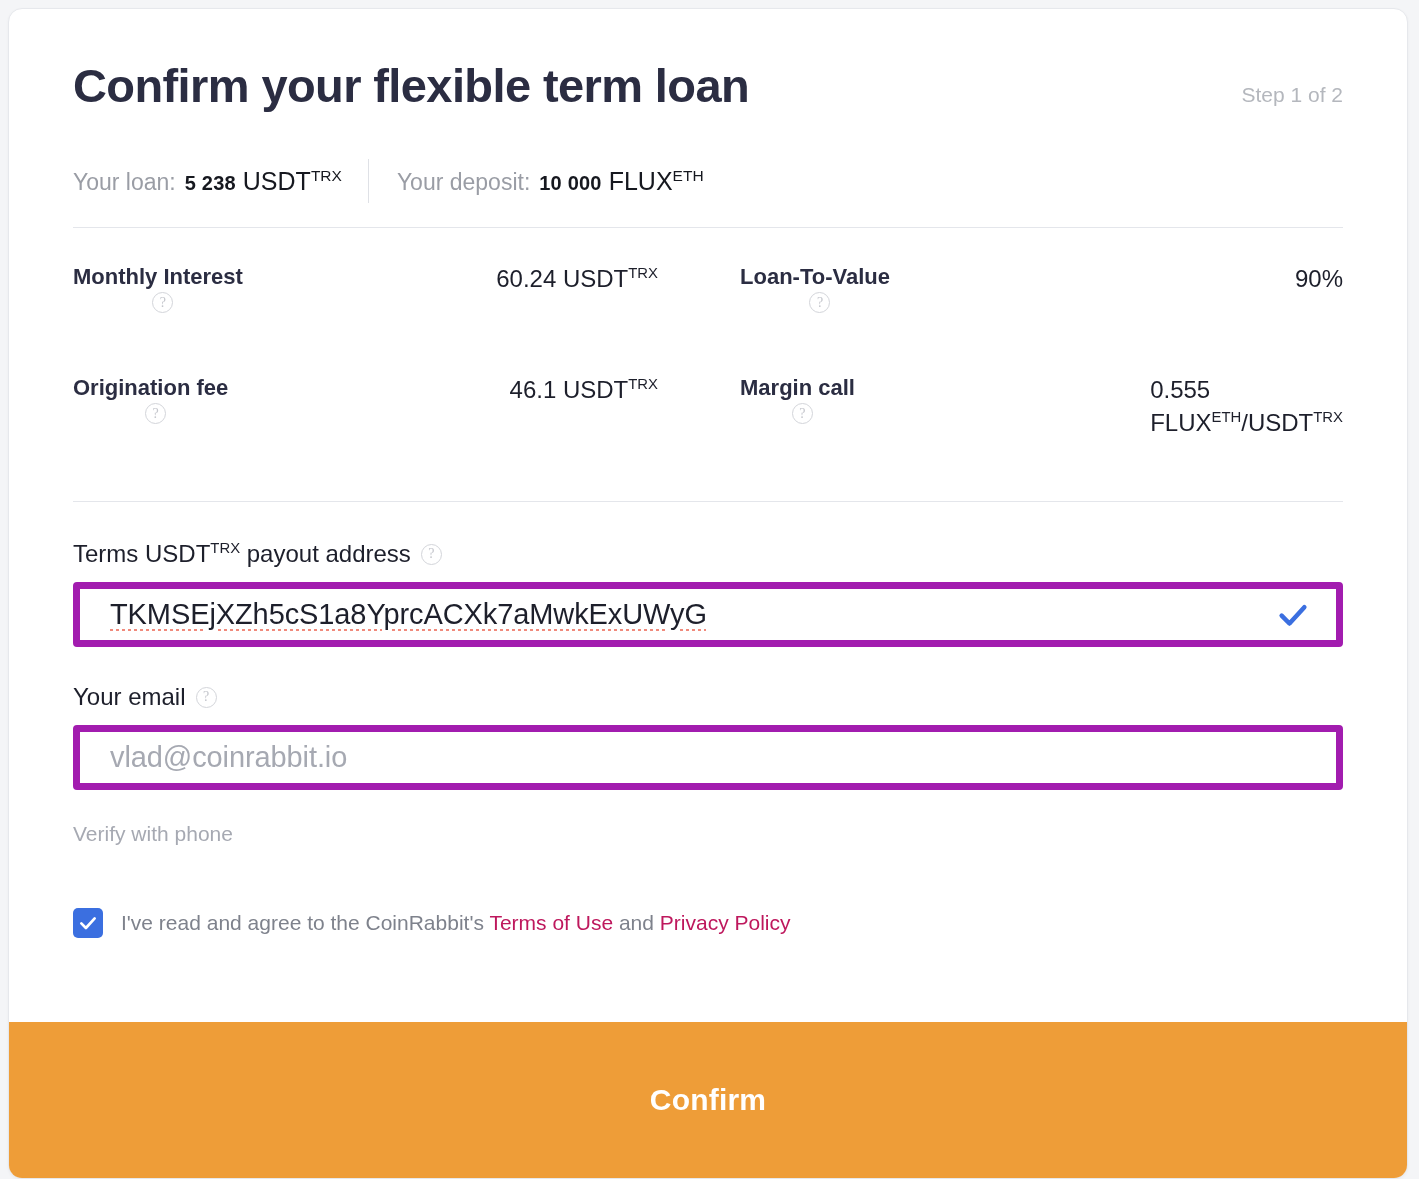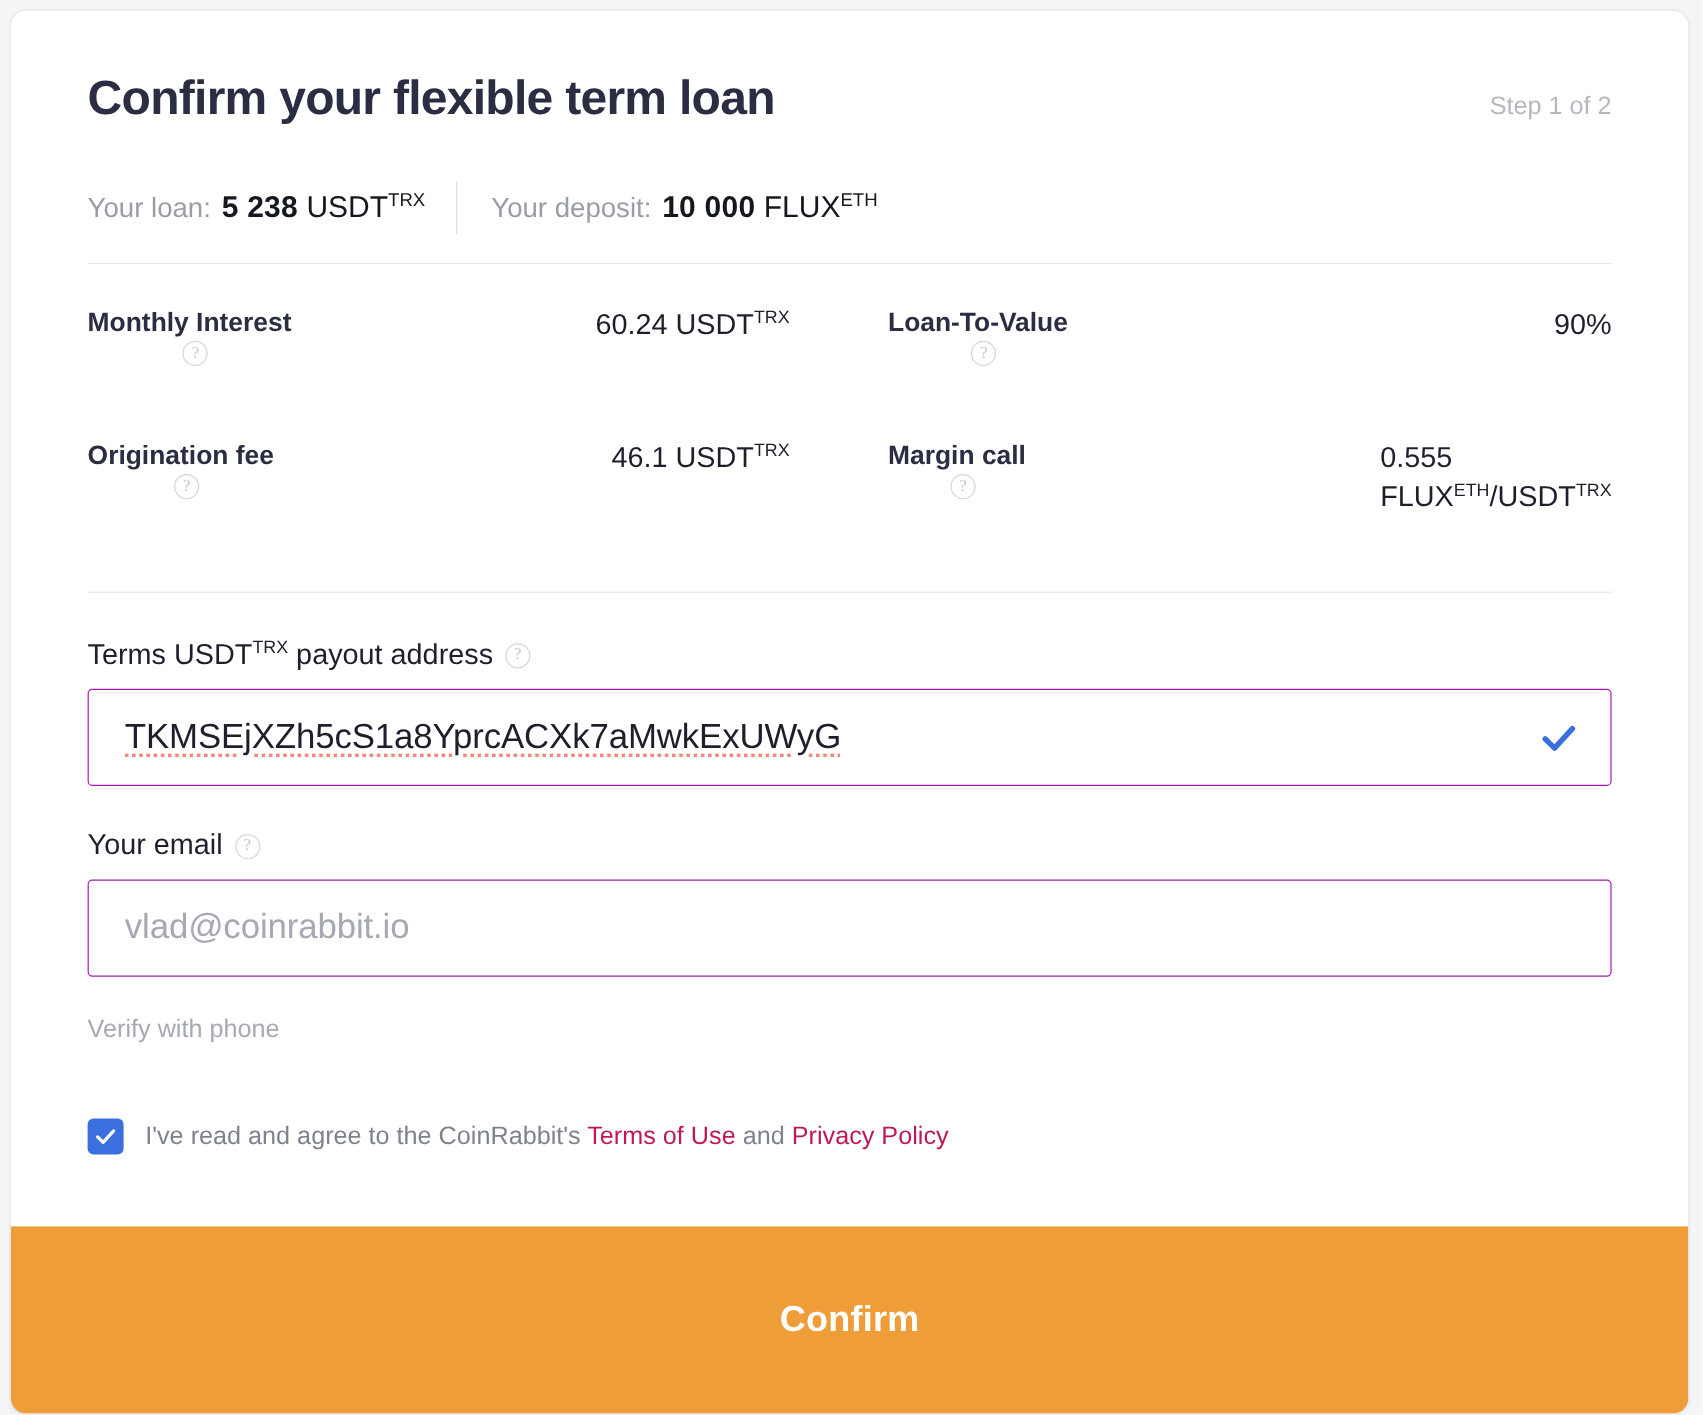--- a/index.html
+++ b/index.html
@@ -37,21 +37,21 @@
   }
 
   
   .header-row {
     display: flex;
     align-items: baseline;
     justify-content: space-between;
     padding-top: 50px;
   }
   .page-title {
-    font-size: 40px;
+    font-size: 47px;
     font-weight: 700;
     color: #2b2d42;
     letter-spacing: -0.6px;
     margin: 0;
     line-height: 1.15;
   }
   .step-indicator {
     font-size: 21px;
     color: #b4b7bd;
     font-weight: 400;
@@ -72,21 +72,21 @@
     color: #1d1f2b;
     white-space: nowrap;
   }
   .summary-label {
     color: #9a9da5;
     font-size: 23px;
     margin-right: 9px;
   }
   .summary-value {
     font-weight: 700;
-    font-size: 25px;
+    font-size: 20px;
     color: #16181f;
     margin-right: 7px;
     letter-spacing: 0.2px;
   }
   .summary-ticker {
     font-size: 25px;
     color: #16181f;
     font-weight: 400;
   }
   sup.tk {
@@ -168,22 +168,22 @@
   .field-block { margin-top: 38px; }
   .field-label {
     font-size: 24px;
     color: #1d1f2b;
     display: flex;
     align-items: center;
     font-weight: 400;
     margin-bottom: 14px;
   }
   .input-box {
-    height: 81px;
-    border: 1px solid #a21caf;
+    height: 65px;
+    border: 7px solid #a21caf;
     border-radius: 4px;
     display: flex;
     align-items: center;
     padding: 0 26px 0 30px;
     box-sizing: border-box;
     background: #fff;
   }
   .input-text {
     font-size: 29px;
     color: #1d1f2b;

